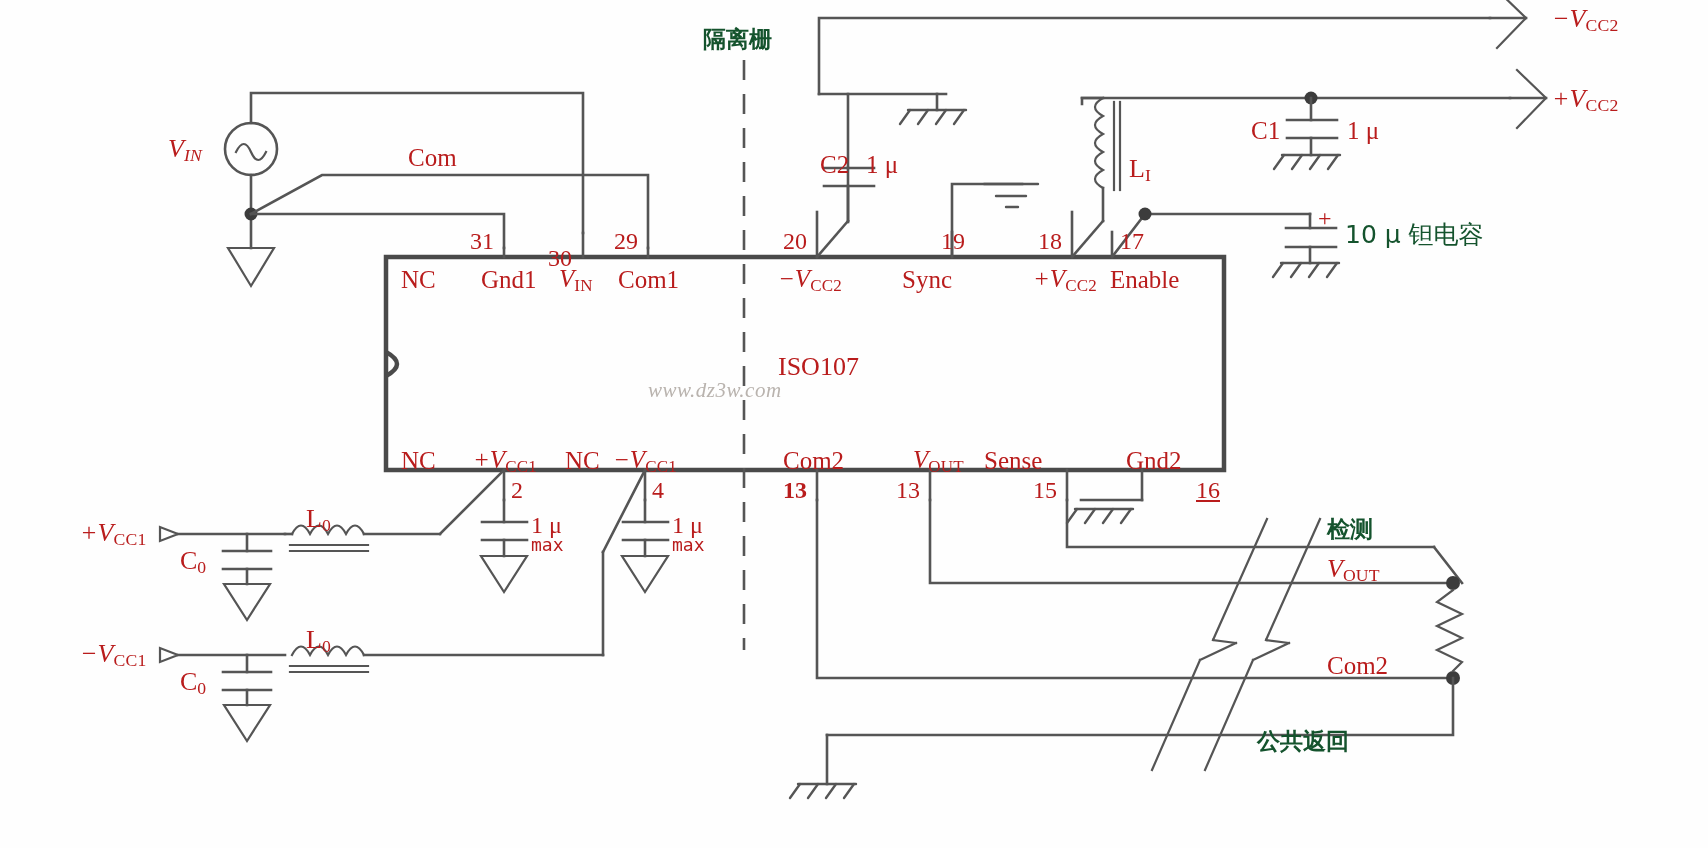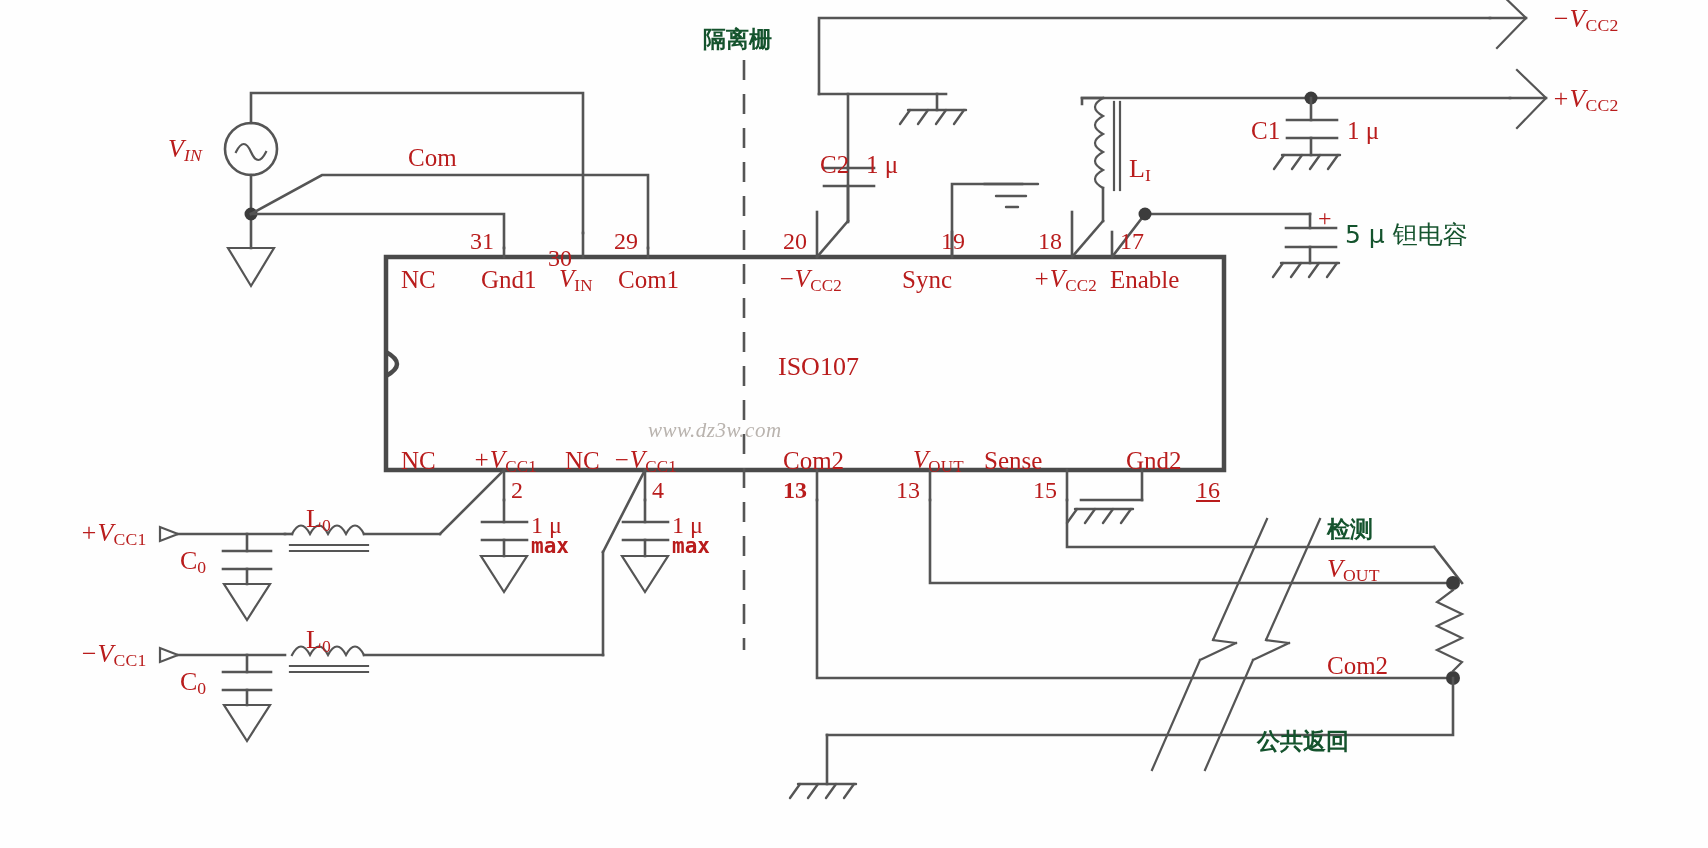--- a/index.html
+++ b/index.html
@@ -30,23 +30,22 @@
   .ital{font-style:italic;}
   .cjk{font-family:"DejaVu Sans","Liberation Sans",sans-serif;font-size:23px;font-weight:700;color:#14532d;}
   .sub{font-size:0.68em;vertical-align:-0.22em;letter-spacing:0.2px;}
   .wm{
     position:absolute;
     color:#b9b3ae;
     font-style:italic;
     font-size:21px;
     font-family:"Liberation Serif","DejaVu Serif",serif;
     letter-spacing:0.5px;
-    margin-top:40px;
   }
-  .mono{font-family:"DejaVu Sans Mono","Liberation Mono",monospace;font-size:21px;font-weight:700;}
+  .mono{font-family:"DejaVu Sans Mono","Liberation Mono",monospace;font-size:18px;font-weight:400;}
 </style>
 </head>
 <body>
 
 <div id="canvas">
 
   <svg class="sheet" viewBox="0 0 1708 848">
     <defs>
       <style>
         .w{stroke:#555;stroke-width:2.6;fill:none;stroke-linecap:square;}
@@ -342,21 +341,21 @@
 
   <div class="lbl f26" style="left:1129px;top:156px;"><span>L</span><span class="sub">I</span></div>
 
   <div class="lbl f25" style="left:1251px;top:118px;">C1</div>
   <div class="lbl f25" style="left:1347px;top:118px;">1 μ</div>
 
   <div class="lbl f26" style="left:1552px;top:6px;"><span class="ital">−V</span><span class="sub">CC2</span></div>
   <div class="lbl f26" style="left:1552px;top:86px;"><span class="ital">+V</span><span class="sub">CC2</span></div>
 
   <div class="lbl f24" style="left:1318px;top:206px;">+</div>
-  <div class="lbl cjk" style="left:1345px;top:222px;font-size:25px;font-weight:400;font-family:'DejaVu Sans',sans-serif;">5 μ 钽电容</div>
+  <div class="lbl cjk" style="left:1345px;top:222px;font-size:25px;font-weight:400;font-family:'DejaVu Sans',sans-serif;">10 μ 钽电容</div>
 
   <div class="lbl f26" style="left:80px;top:520px;"><span class="ital">+V</span><span class="sub">CC1</span></div>
   <div class="lbl f26" style="left:80px;top:641px;"><span class="ital">−V</span><span class="sub">CC1</span></div>
 
   <div class="lbl f26" style="left:306px;top:506px;"><span>L</span><span class="sub">0</span></div>
   <div class="lbl f26" style="left:306px;top:627px;"><span>L</span><span class="sub">0</span></div>
 
   <div class="lbl f26" style="left:180px;top:548px;"><span>C</span><span class="sub">0</span></div>
   <div class="lbl f26" style="left:180px;top:669px;"><span>C</span><span class="sub">0</span></div>
 

